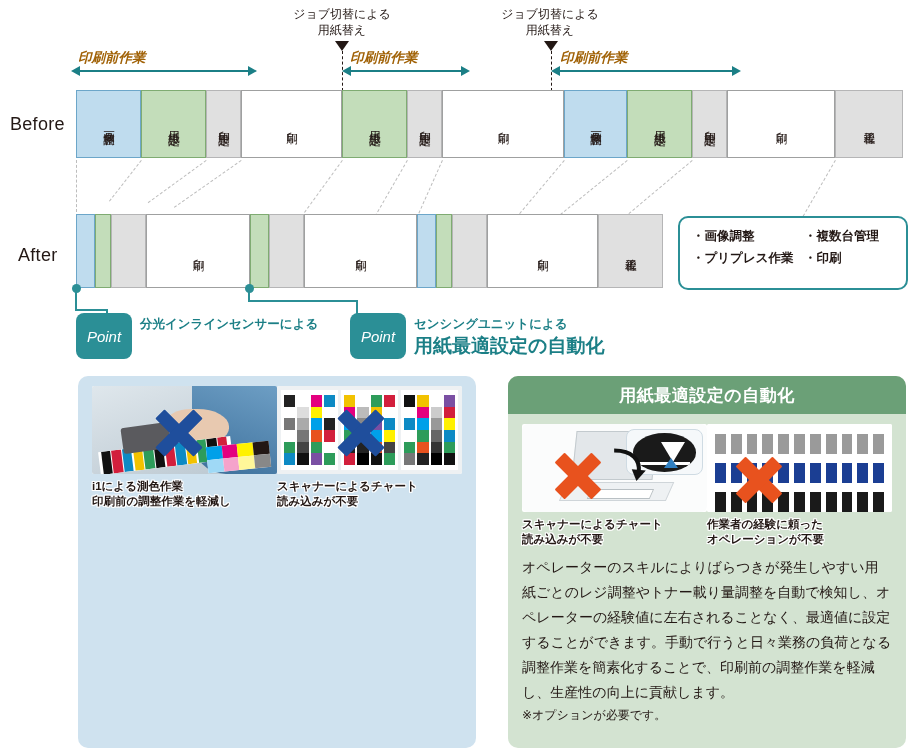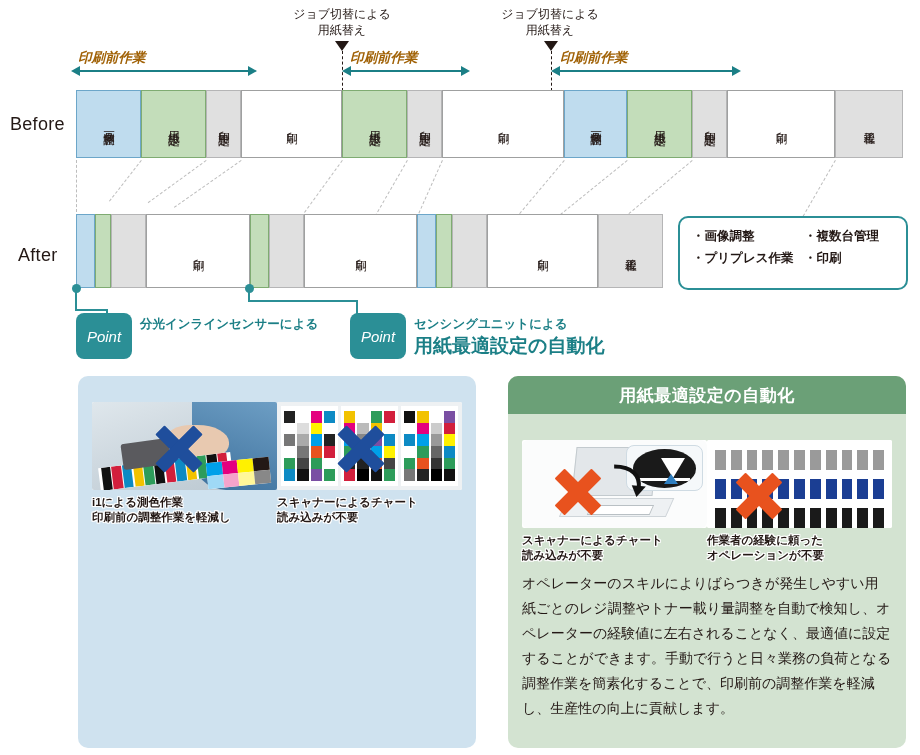--- a/index.html
+++ b/index.html
@@ -152,21 +152,21 @@
   .card-head {
     height:38px;
     display:flex; align-items:center; justify-content:center;
     color:#ffffff; font-size:17px; font-weight:bold; letter-spacing:.5px;
   }
   .card.blue  { background:#cfe2ef; }
   .card.blue  .card-head { background:#5790b8; }
   .card.green { background:#d3e3d1; }
   .card.green .card-head { background:#6ba077; }
   .card-body { padding:10px 14px 14px 14px; }
-  .card-figs { display:flex; height:125px;margin-top:16px; }
+  .card-figs { display:flex; height:125px; }
   .fig { position:relative; flex:1; }
   .fig-img {
     position:absolute; left:0; top:0; right:0; height:88px;
     background:#fff; border-radius:2px; overflow:hidden;
   }
   .fig-cap {
     position:absolute; left:0; bottom:2px;
     font-size:11.5px; font-weight:bold; line-height:15px;
     color:#231815;
     text-shadow: 1px 0 0 #fff, -1px 0 0 #fff, 0 1px 0 #fff, 0 -1px 0 #fff,
@@ -620,16 +620,17 @@
             </div>
           </div>
           <div class="fig-cap">
             <div>作業者の経験に頼った</div>
             <div>オペレーションが不要</div>
           </div>
         </div>
 
       </div>
       <div class="card-text">オペレーターのスキルによりばらつきが発生しやすい用紙ごとのレジ調整やトナー載り量調整を自動で検知し、オペレーターの経験値に左右されることなく、最適値に設定することができます。手動で行うと日々業務の負荷となる調整作業を簡素化することで、印刷前の調整作業を軽減し、生産性の向上に貢献します。</div>
+      <div class="card-note">※オプションが必要です。</div>
     </div>
   </div>
 
 </div>
 
 </body></html>

